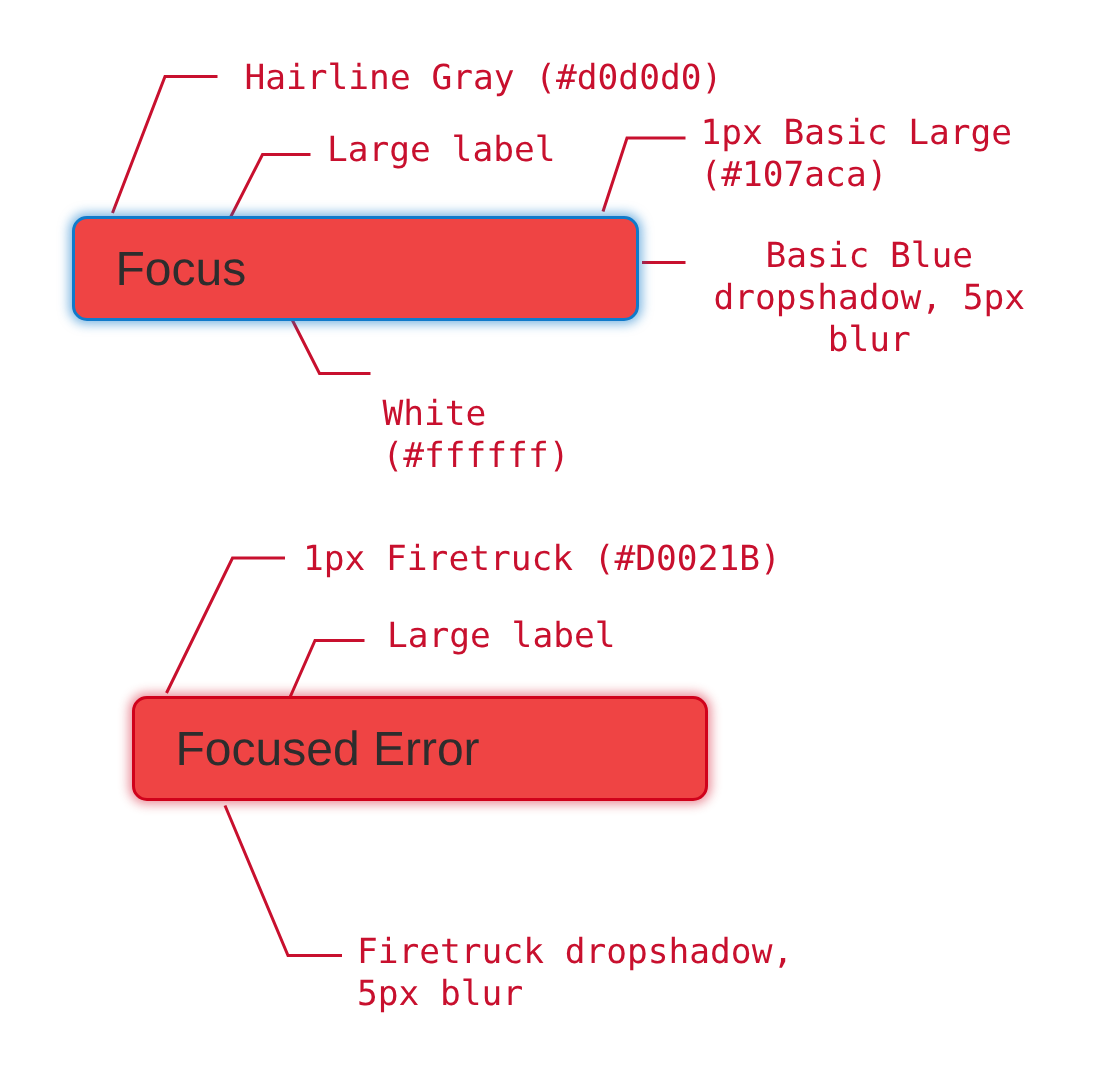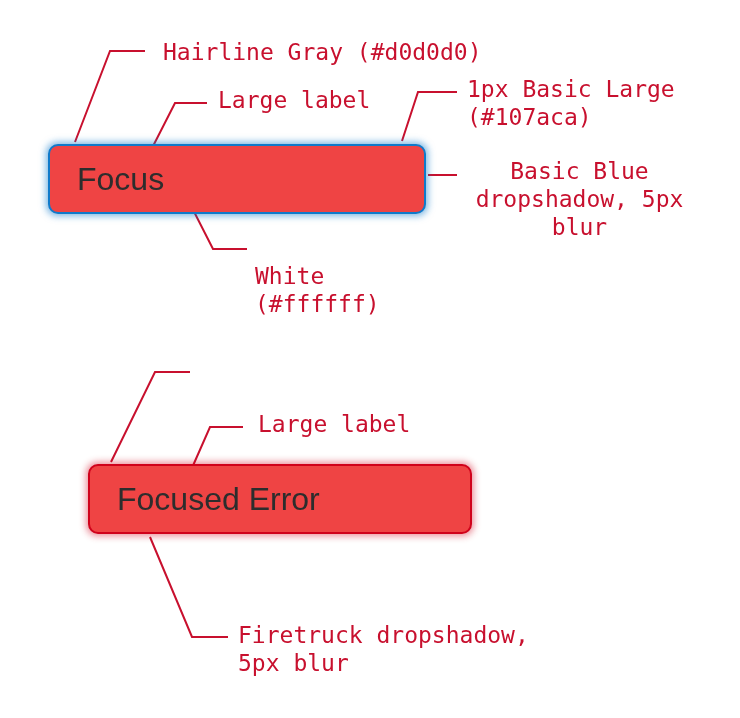--- a/index.html
+++ b/index.html
@@ -84,20 +84,21 @@
 dropshadow, 5px
 blur</div>
 
   <div class="ann" style="left:255px; top:230px; width:150px;margin-top:32px;">White
 (#ffffff)</div>
 
   <div class="field field-focus" role="textbox">
     <span>Focus</span>
   </div>
 
+  <div class="ann" style="left:202px; top:359px;">1px Firetruck (#D0021B)</div>
 
   <div class="ann" style="left:258px; top:410px;">Large label</div>
 
   <div class="ann" style="left:238px; top:621px; width:310px;">Firetruck dropshadow,
 5px blur</div>
 
   <div class="field field-error" role="textbox">
     <span>Focused Error</span>
   </div>
 

